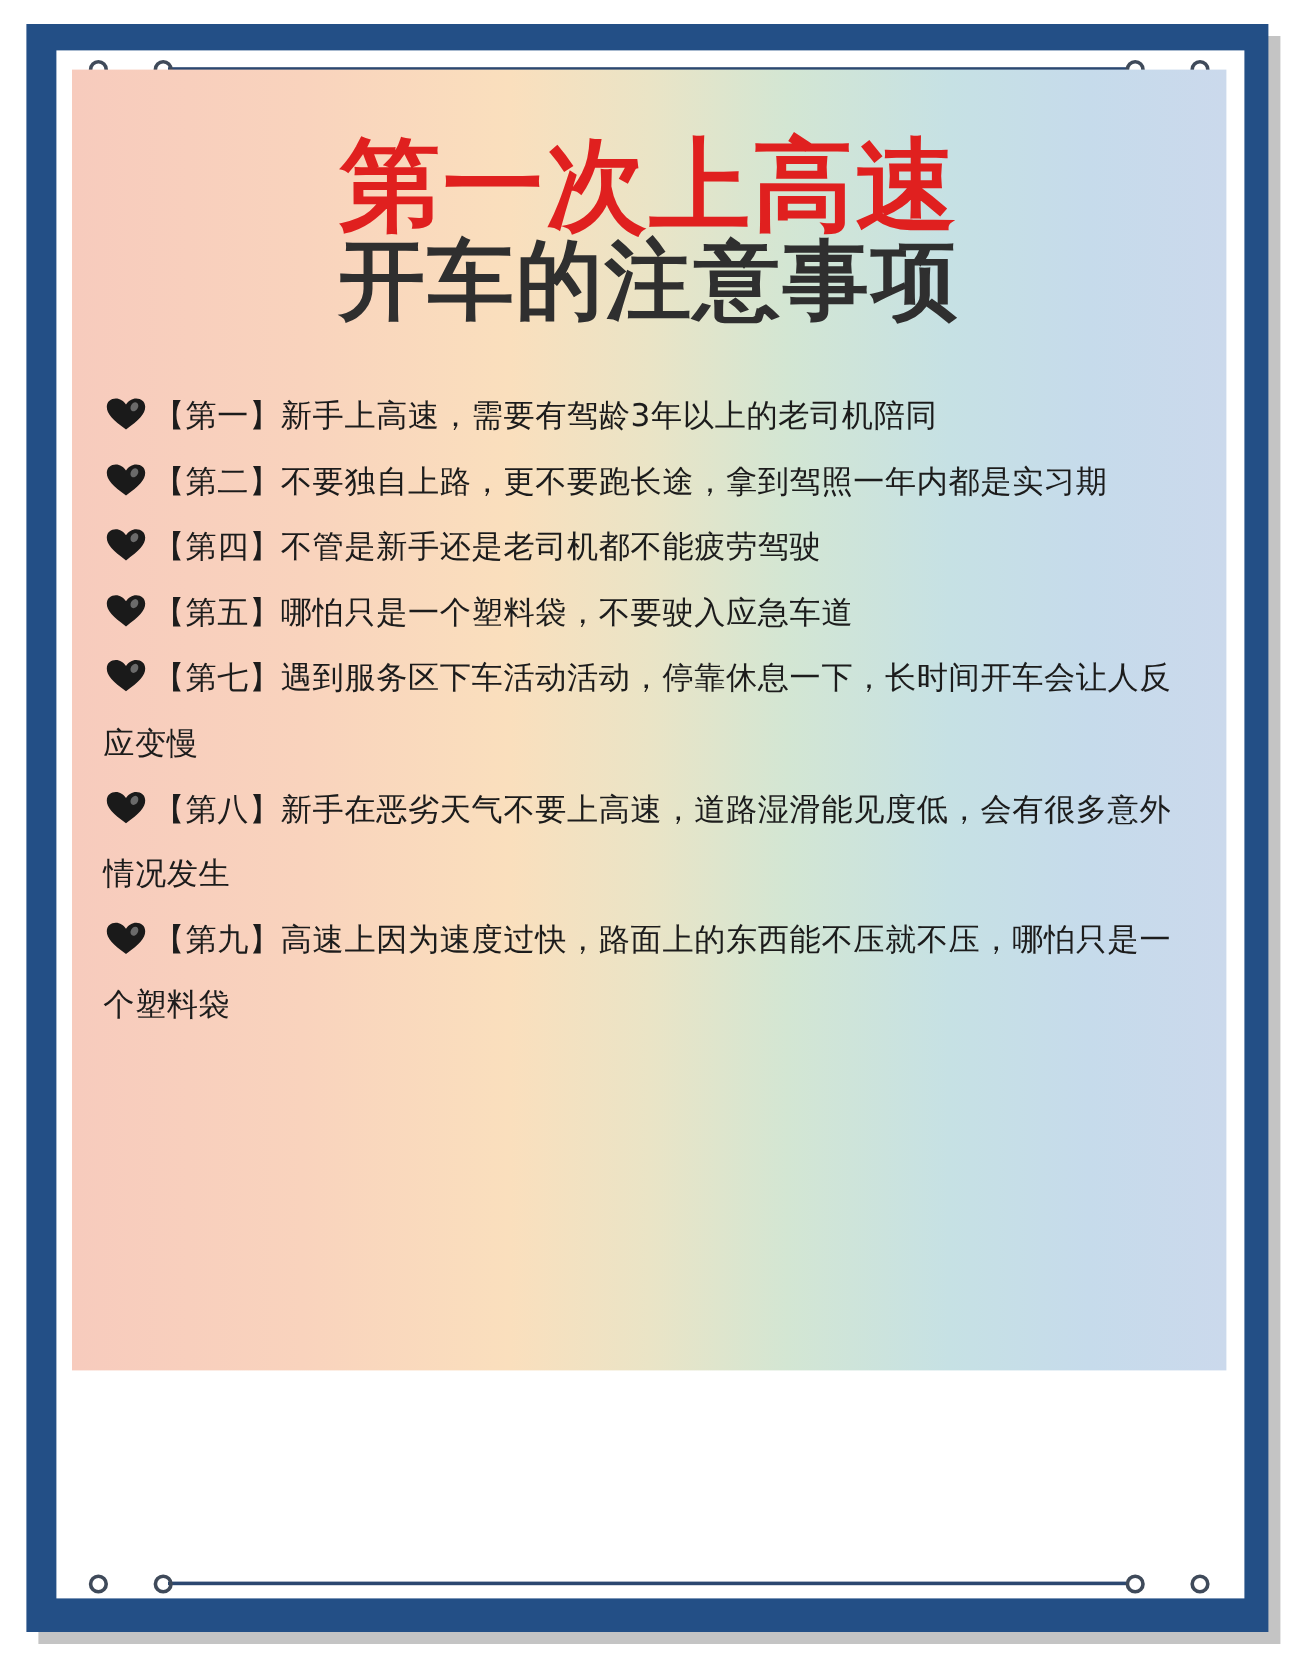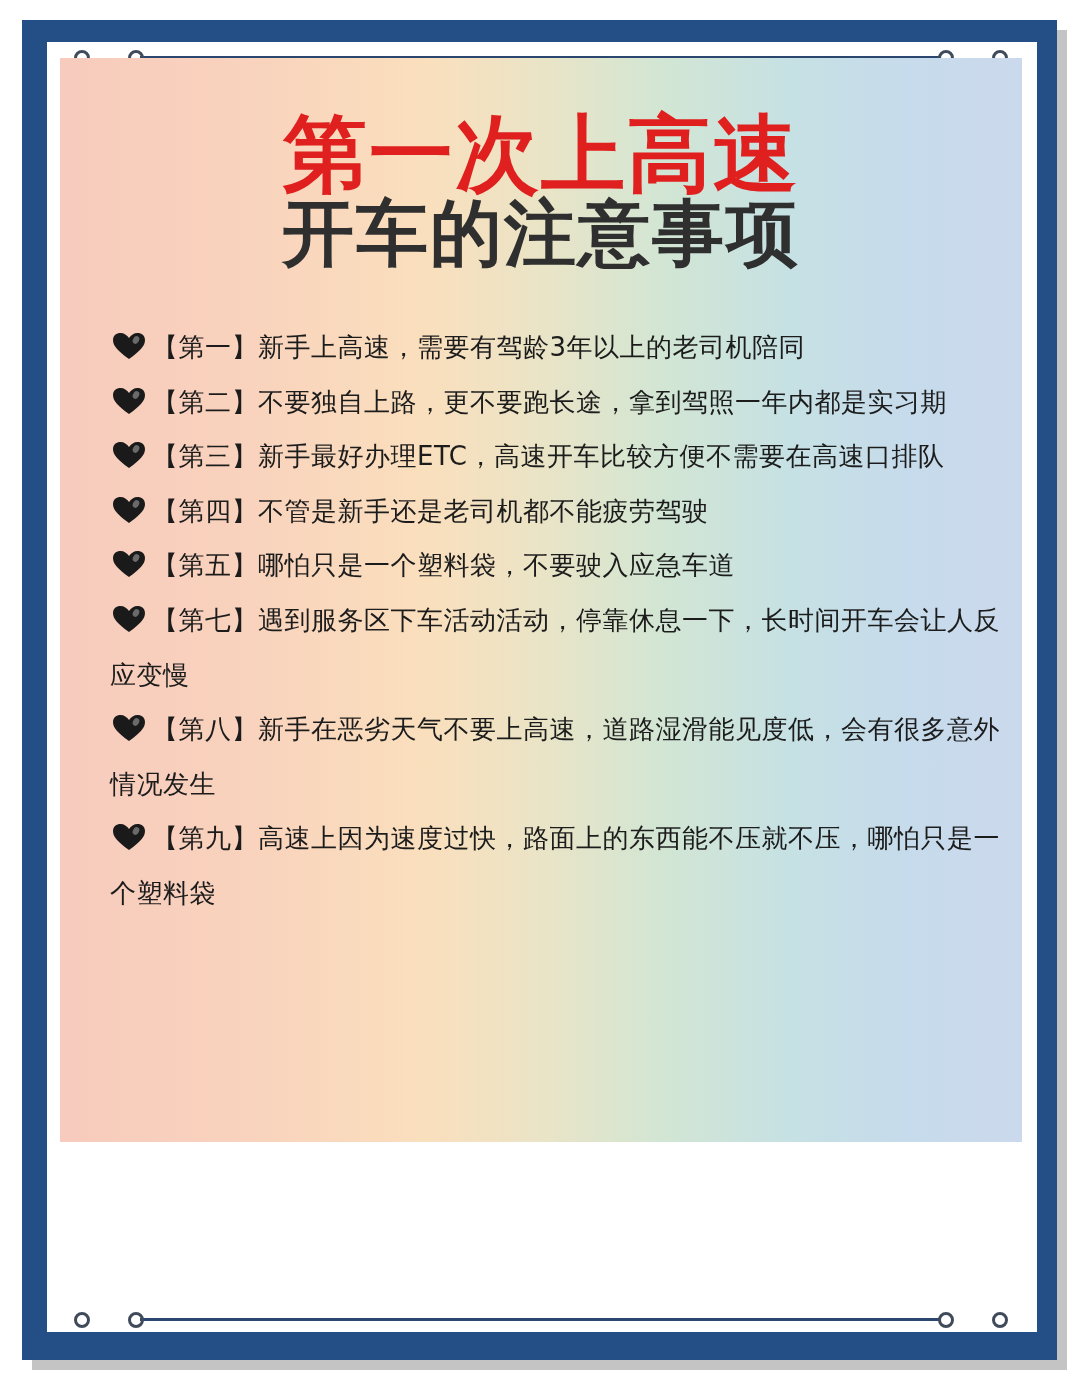--- a/index.html
+++ b/index.html
@@ -41,21 +41,20 @@
   }
   .title.line1 { top: 40px; font-size: 84px; color: #e0201f; }
   .title.line2 { top: 128px; font-size: 72px; color: #2f2f2f; }
   .list {
     position: absolute; left: 26px; top: 262px; width: 915px;
     margin: 0; padding: 0; list-style: none;
   }
   .item {
     font-size: 26px; line-height: 54.6px; color: #1c1c1c;
     letter-spacing: 0.5px;
-    margin-left: 24px;
   }
   .heart {
     display: inline-block; width: 34px; height: 28px; vertical-align: -4px;
     margin-right: 6px; margin-left: 2px;
   }
   .tag { color: #1c1c1c; }
 </style>
 </head>
 <body>
 
@@ -83,24 +82,20 @@
             <path d="M17 27 C6 19 1 14 1 8 C1 3.5 4.5 1 8.5 1 C12 1 15 3 17 6 C19 3 22 1 25.5 1 C29.5 1 33 3.5 33 8 C33 14 28 19 17 27 Z" fill="#1a1a1a"></path>
             <ellipse cx="24" cy="8" rx="3" ry="4" fill="#6a6a6a" transform="rotate(30 24 8)"></ellipse>
           </svg></span><span class="tag">【第一】</span><span>新手上高速，需要有驾龄3年以上的老司机陪同</span></li>
     <li class="item"><span class="heart"><svg viewBox="0 0 34 28" width="34" height="28">
             <path d="M17 27 C6 19 1 14 1 8 C1 3.5 4.5 1 8.5 1 C12 1 15 3 17 6 C19 3 22 1 25.5 1 C29.5 1 33 3.5 33 8 C33 14 28 19 17 27 Z" fill="#1a1a1a"></path>
             <ellipse cx="24" cy="8" rx="3" ry="4" fill="#6a6a6a" transform="rotate(30 24 8)"></ellipse>
           </svg></span><span class="tag">【第二】</span><span>不要独自上路，更不要跑长途，拿到驾照一年内都是实习期</span></li>
     <li class="item"><span class="heart"><svg viewBox="0 0 34 28" width="34" height="28">
             <path d="M17 27 C6 19 1 14 1 8 C1 3.5 4.5 1 8.5 1 C12 1 15 3 17 6 C19 3 22 1 25.5 1 C29.5 1 33 3.5 33 8 C33 14 28 19 17 27 Z" fill="#1a1a1a"></path>
             <ellipse cx="24" cy="8" rx="3" ry="4" fill="#6a6a6a" transform="rotate(30 24 8)"></ellipse>
-          </svg></span><span class="tag">【第三】</span><span>新手最好办理ETC，高速开车比较方便不需要在高速口排队</span></li>
-    <li class="item"><span class="heart"><svg viewBox="0 0 34 28" width="34" height="28">
-            <path d="M17 27 C6 19 1 14 1 8 C1 3.5 4.5 1 8.5 1 C12 1 15 3 17 6 C19 3 22 1 25.5 1 C29.5 1 33 3.5 33 8 C33 14 28 19 17 27 Z" fill="#1a1a1a"></path>
-            <ellipse cx="24" cy="8" rx="3" ry="4" fill="#6a6a6a" transform="rotate(30 24 8)"></ellipse>
           </svg></span><span class="tag">【第四】</span><span>不管是新手还是老司机都不能疲劳驾驶</span></li>
     <li class="item"><span class="heart"><svg viewBox="0 0 34 28" width="34" height="28">
             <path d="M17 27 C6 19 1 14 1 8 C1 3.5 4.5 1 8.5 1 C12 1 15 3 17 6 C19 3 22 1 25.5 1 C29.5 1 33 3.5 33 8 C33 14 28 19 17 27 Z" fill="#1a1a1a"></path>
             <ellipse cx="24" cy="8" rx="3" ry="4" fill="#6a6a6a" transform="rotate(30 24 8)"></ellipse>
           </svg></span><span class="tag">【第五】</span><span>哪怕只是一个塑料袋，不要驶入应急车道</span></li>
     <li class="item"><span class="heart"><svg viewBox="0 0 34 28" width="34" height="28">
             <path d="M17 27 C6 19 1 14 1 8 C1 3.5 4.5 1 8.5 1 C12 1 15 3 17 6 C19 3 22 1 25.5 1 C29.5 1 33 3.5 33 8 C33 14 28 19 17 27 Z" fill="#1a1a1a"></path>
             <ellipse cx="24" cy="8" rx="3" ry="4" fill="#6a6a6a" transform="rotate(30 24 8)"></ellipse>
           </svg></span><span class="tag">【第七】</span><span>遇到服务区下车活动活动，停靠休息一下，长时间开车会让人反应变慢</span></li>
     <li class="item"><span class="heart"><svg viewBox="0 0 34 28" width="34" height="28">

